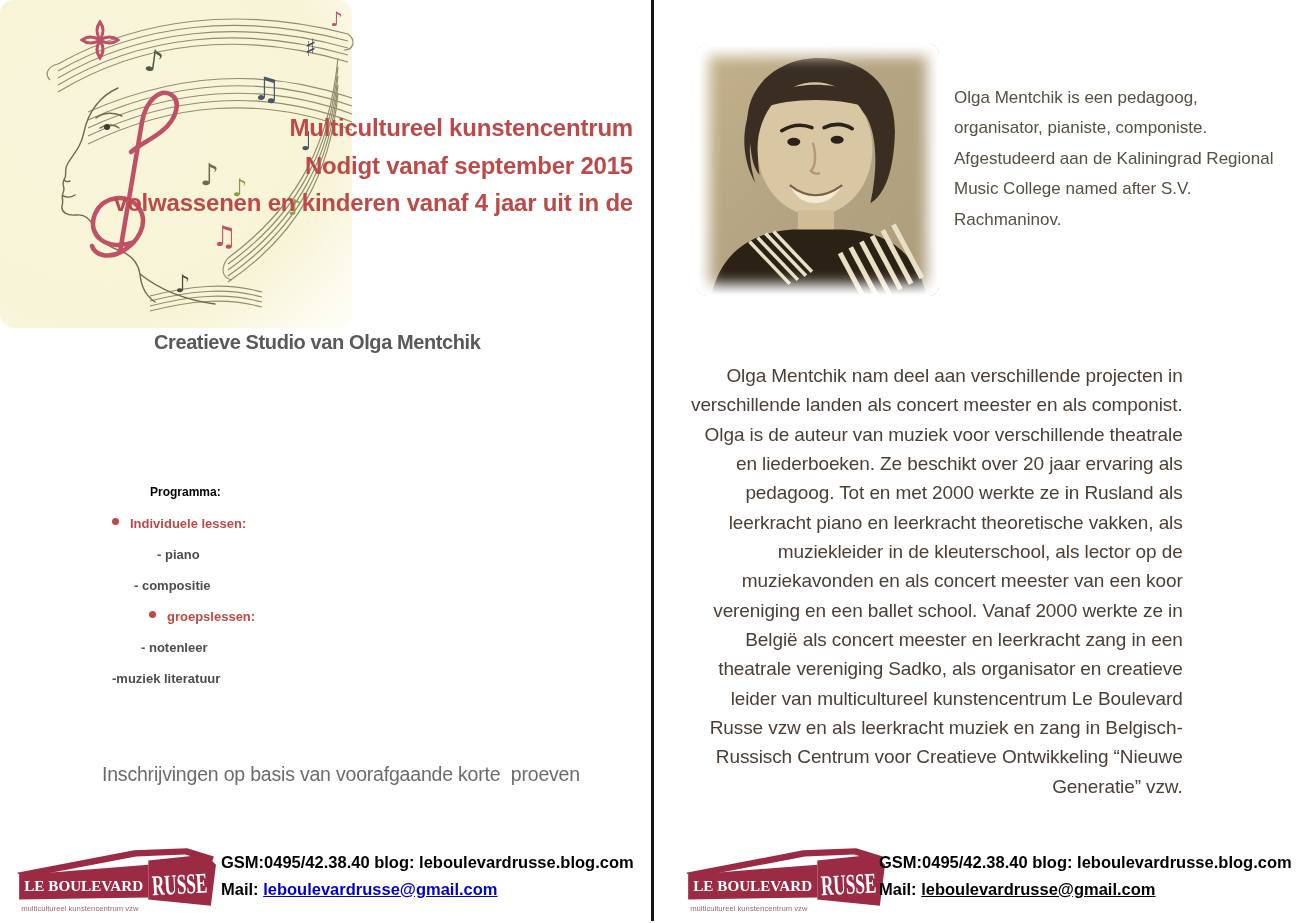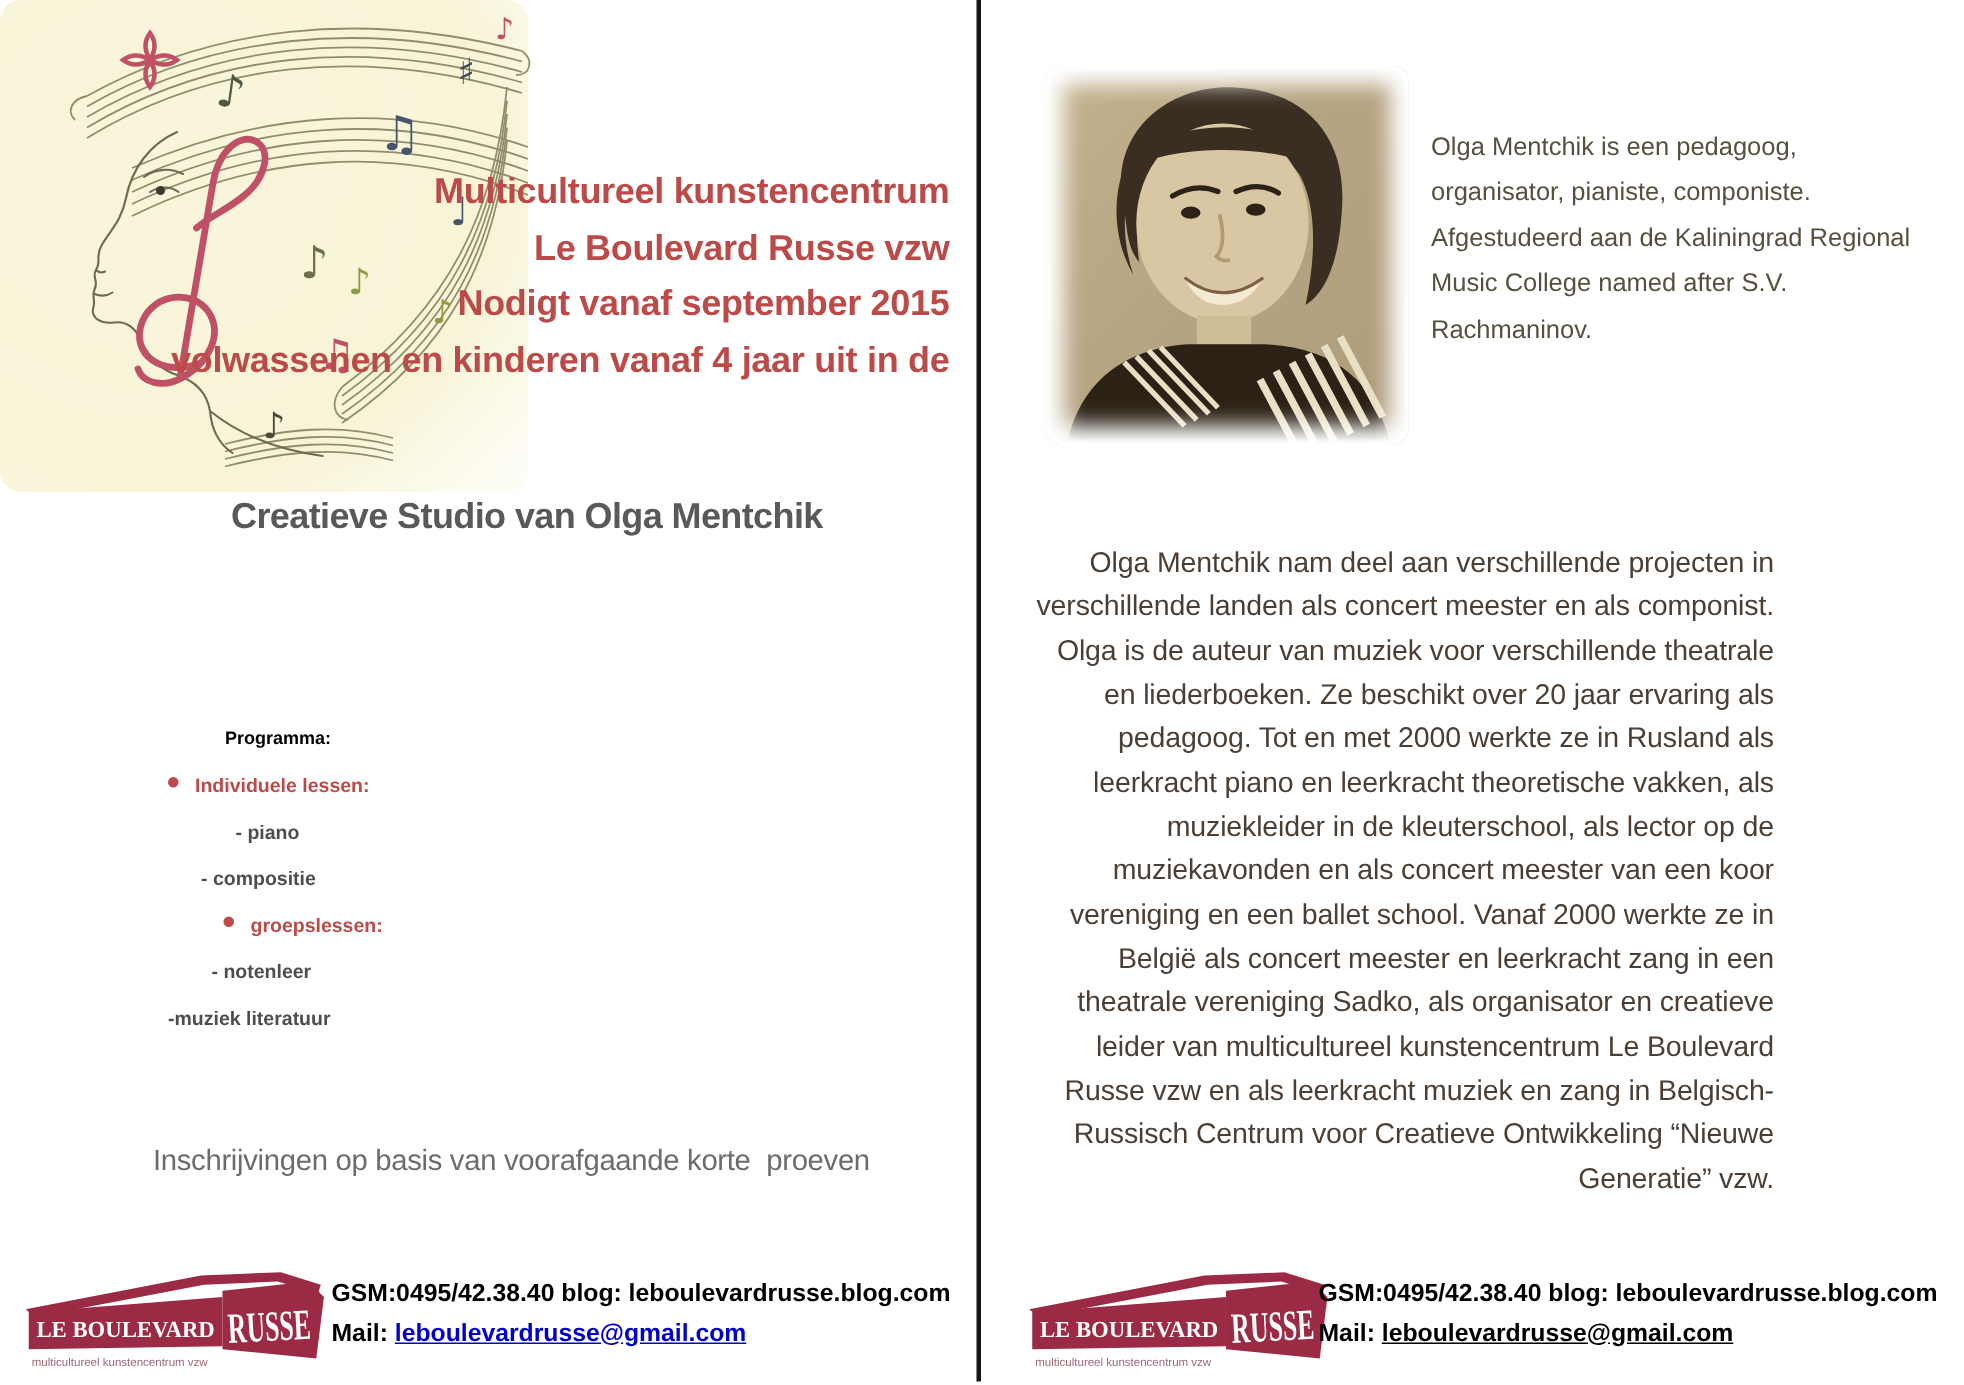--- a/index.html
+++ b/index.html
@@ -8,21 +8,21 @@
   .page{position:absolute;top:0;height:923px;}
   .page-left{left:0;width:652px;}
   .page-right{left:655px;width:664px;}
   .divider{position:absolute;left:651px;top:0;width:3px;height:921px;background:#161616;}
 
   
   .drawing{position:absolute;left:0;top:0;}
   .hdr{position:absolute;top:109px;right:19px;text-align:right;
        color:#bb4a48;font-weight:bold;font-size:24px;line-height:37.5px;letter-spacing:-0.2px;}
   .title{position:absolute;left:154px;top:331px;margin:0;
-         font-size:24px;font-weight:bold;color:#595959;letter-spacing:-0.4px;white-space:nowrap;}
+         font-size:20px;font-weight:bold;color:#595959;letter-spacing:-0.4px;white-space:nowrap;}
   .prog-heading{position:absolute;left:134px;top:485px;color:#000000;font-weight:bold;font-size:12px;margin-left:16px;}
   .pitem{position:absolute;font-weight:bold;font-size:13px;white-space:nowrap;}
   .pitem.bullet{color:#bb4a48;}
   .pitem.dash{color:#4d4d4d;}
   .dot{display:inline-block;width:7px;height:7px;border-radius:50%;background:#bb4a48;
        margin-right:11px;vertical-align:3px;}
   .adres{position:absolute;left:366px;top:485px;width:288px;text-align:center;
          color:#bb4a48;font-weight:bold;font-size:17.5px;line-height:31px;}
   .note{position:absolute;left:102px;top:763px;font-size:19.5px;color:#6c6c6c;
         letter-spacing:-0.2px;white-space:pre;}
@@ -118,21 +118,20 @@
         <text x="232" y="196" font-size="24" fill="#8b9b3f">♪</text>
         <text x="288" y="215" font-size="22" fill="#8b9b3f">♪</text>
         <text x="212" y="246" font-size="28" fill="#bf5066">♫</text>
         <text x="330" y="26" font-size="20" fill="#bf5066">♪</text>
         <text x="175" y="292" font-size="24" fill="#4a4a3a">♪</text>
       </g>
     </svg>
 
     <div class="hdr">
       <div>Multicultureel kunstencentrum</div>
-      <div>Le Boulevard Russe vzw</div>
       <div>Nodigt vanaf september 2015</div>
       <div>volwassenen en kinderen vanaf 4 jaar uit in de</div>
     </div>
 
     <h1 class="title">Creatieve Studio van Olga Mentchik</h1>
 
     <div class="prog-heading">Programma:</div>
     <div class="pitem bullet" style="top:516px;left:112px;"><span class="dot"></span><span>Individuele lessen:</span></div>
     <div class="pitem dash" style="top:547px;left:157px;"><span>- piano</span></div>
     <div class="pitem dash" style="top:578px;left:134px;"><span>- compositie</span></div>

